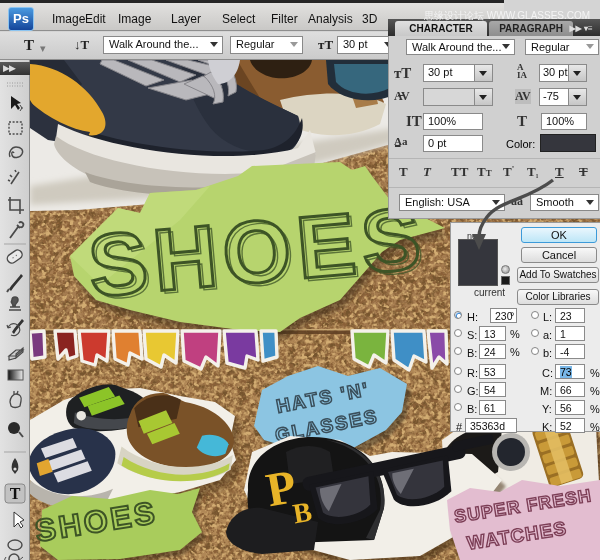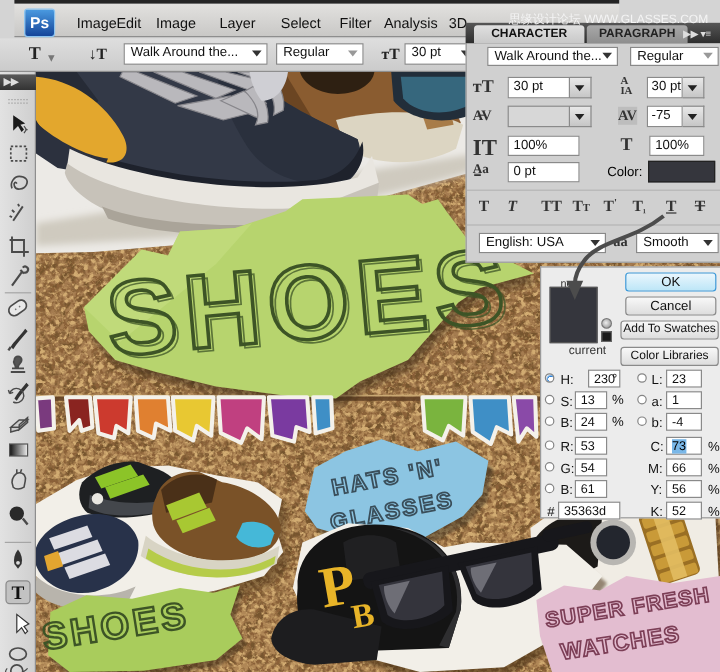--- a/index.html
+++ b/index.html
@@ -1,20 +1,20 @@
 <!DOCTYPE html>
 <html><head><meta charset="utf-8">
 <style>
 *{margin:0;padding:0;box-sizing:border-box}
 html,body{width:600px;height:560px;overflow:hidden;font-family:"Liberation Sans",sans-serif}
 #app{position:relative;width:600px;height:560px;background:#d4d4d4;overflow:hidden}
 
 #canvas{position:absolute;left:30px;top:60px;width:570px;height:500px;overflow:hidden}
 
-#menubar{position:absolute;left:12px;top:0;width:504px;height:31px;background:linear-gradient(#e2e1df,#c9c8c6);border-top:3px solid #252525;border-bottom:1px solid #8e8e8e;z-index:30}
+#menubar{position:absolute;left:0;top:0;width:504px;height:31px;background:linear-gradient(#e2e1df,#c9c8c6);border-top:3px solid #252525;border-bottom:1px solid #8e8e8e;z-index:30}
 #pslogo{position:absolute;left:8px;top:4px;width:26px;height:24px;background:linear-gradient(#4a9ae0,#14459a);border:1px solid #8cc4f0;border-radius:3px;color:#fff;font-weight:bold;font-size:13px;text-align:center;line-height:22px}
 .menu{position:absolute;top:9px;font-size:12px;color:#111}
 
 #optbar{position:absolute;left:0;top:32px;width:600px;height:28px;background:linear-gradient(#dedede,#cbcbcb);border-bottom:1px solid #8e8e8e;z-index:29}
 .obx{position:absolute;font-size:11px;color:#222}
 .combo{position:absolute;background:#fff;border:1px solid #898989;font-size:11px;color:#111;line-height:15px;padding-left:5px;white-space:nowrap;overflow:hidden}
 .combo .arr{position:absolute;right:4px;top:5px;width:0;height:0;border-left:4px solid transparent;border-right:4px solid transparent;border-top:5px solid #333}
 
 #toolbar{position:absolute;left:0;top:60px;width:30px;height:500px;background:linear-gradient(90deg,#e2e2e2,#cfcfcf);border-right:1px solid #8e8e8e;z-index:28}
 #toolhead{position:absolute;left:0;top:2px;width:30px;height:13px;background:linear-gradient(#5a5a5a,#333);color:#ddd;font-size:9px;line-height:12px;padding-left:3px;letter-spacing:-1px}
@@ -349,21 +349,21 @@
     <div class="fld" style="left:150px;top:28px;width:30px;height:18px;padding-left:3px">30 pt</div>
     <div class="spin" style="left:180px;top:28px;height:18px"></div>
 
     <div class="cp-ic" style="left:5px;top:53px;font-size:12px">A̶V</div>
     <div class="fld" style="left:34px;top:52px;width:52px;height:18px;background:#d7d7d7"></div>
     <div class="spin" style="left:86px;top:52px;height:18px"></div>
     <div class="cp-ic" style="left:126px;top:53px;font-size:12px;background:#bdbdbd">AV</div>
     <div class="fld" style="left:150px;top:52px;width:30px;height:18px;padding-left:3px">-75</div>
     <div class="spin" style="left:180px;top:52px;height:18px"></div>
 
-    <div class="cp-ic" style="left:5px;top:77px;font-size:19px">IT</div>
+    <div class="cp-ic" style="left:17px;top:77px;font-size:15px">IT</div>
     <div class="fld" style="left:34px;top:77px;width:60px;height:17px">100%</div>
     <div class="cp-ic" style="left:128px;top:77px;font-size:15px">T</div>
     <div class="fld" style="left:152px;top:77px;width:46px;height:17px">100%</div>
 
     <div class="cp-ic" style="left:5px;top:99px;font-size:11px">A͇a</div>
     <div class="fld" style="left:34px;top:99px;width:60px;height:17px">0 pt</div>
     <div style="position:absolute;left:117px;top:102px;font-size:11px">Color:</div>
     <div style="position:absolute;left:151px;top:98px;width:56px;height:18px;background:#35363d;border:1px solid #222"></div>
 
     <div style="position:absolute;left:0px;top:122px;width:212px;border-top:1px solid #b5b5b5"></div>

